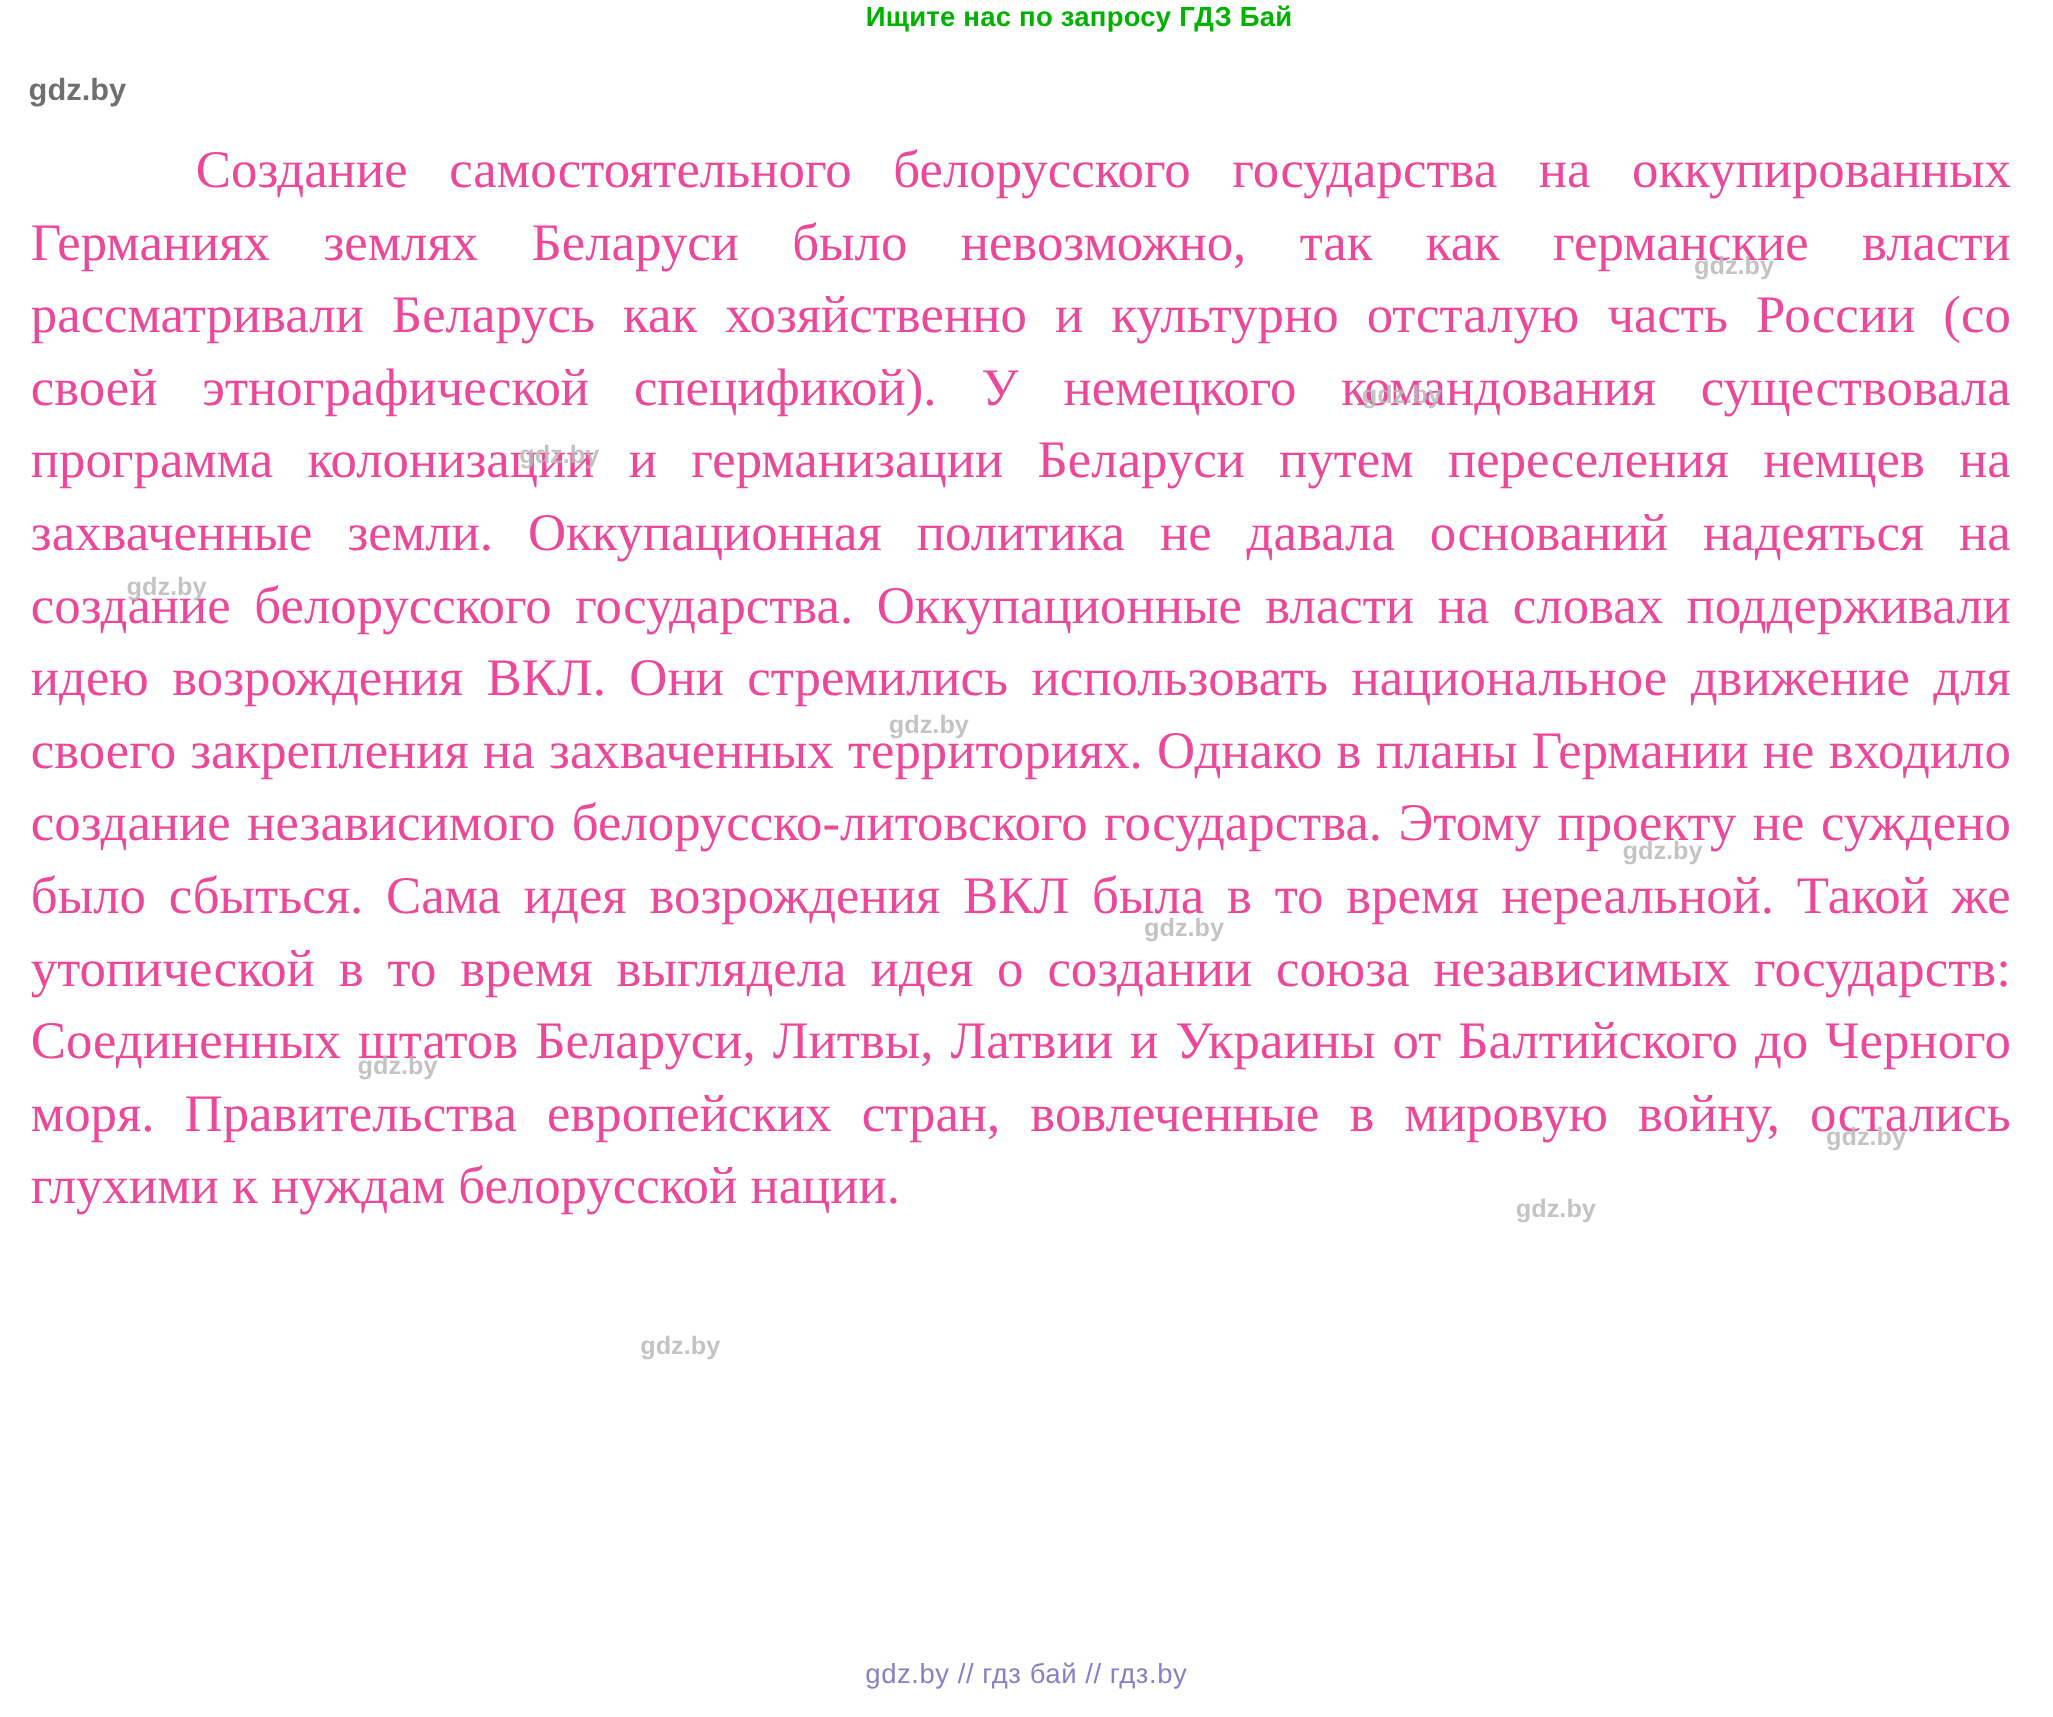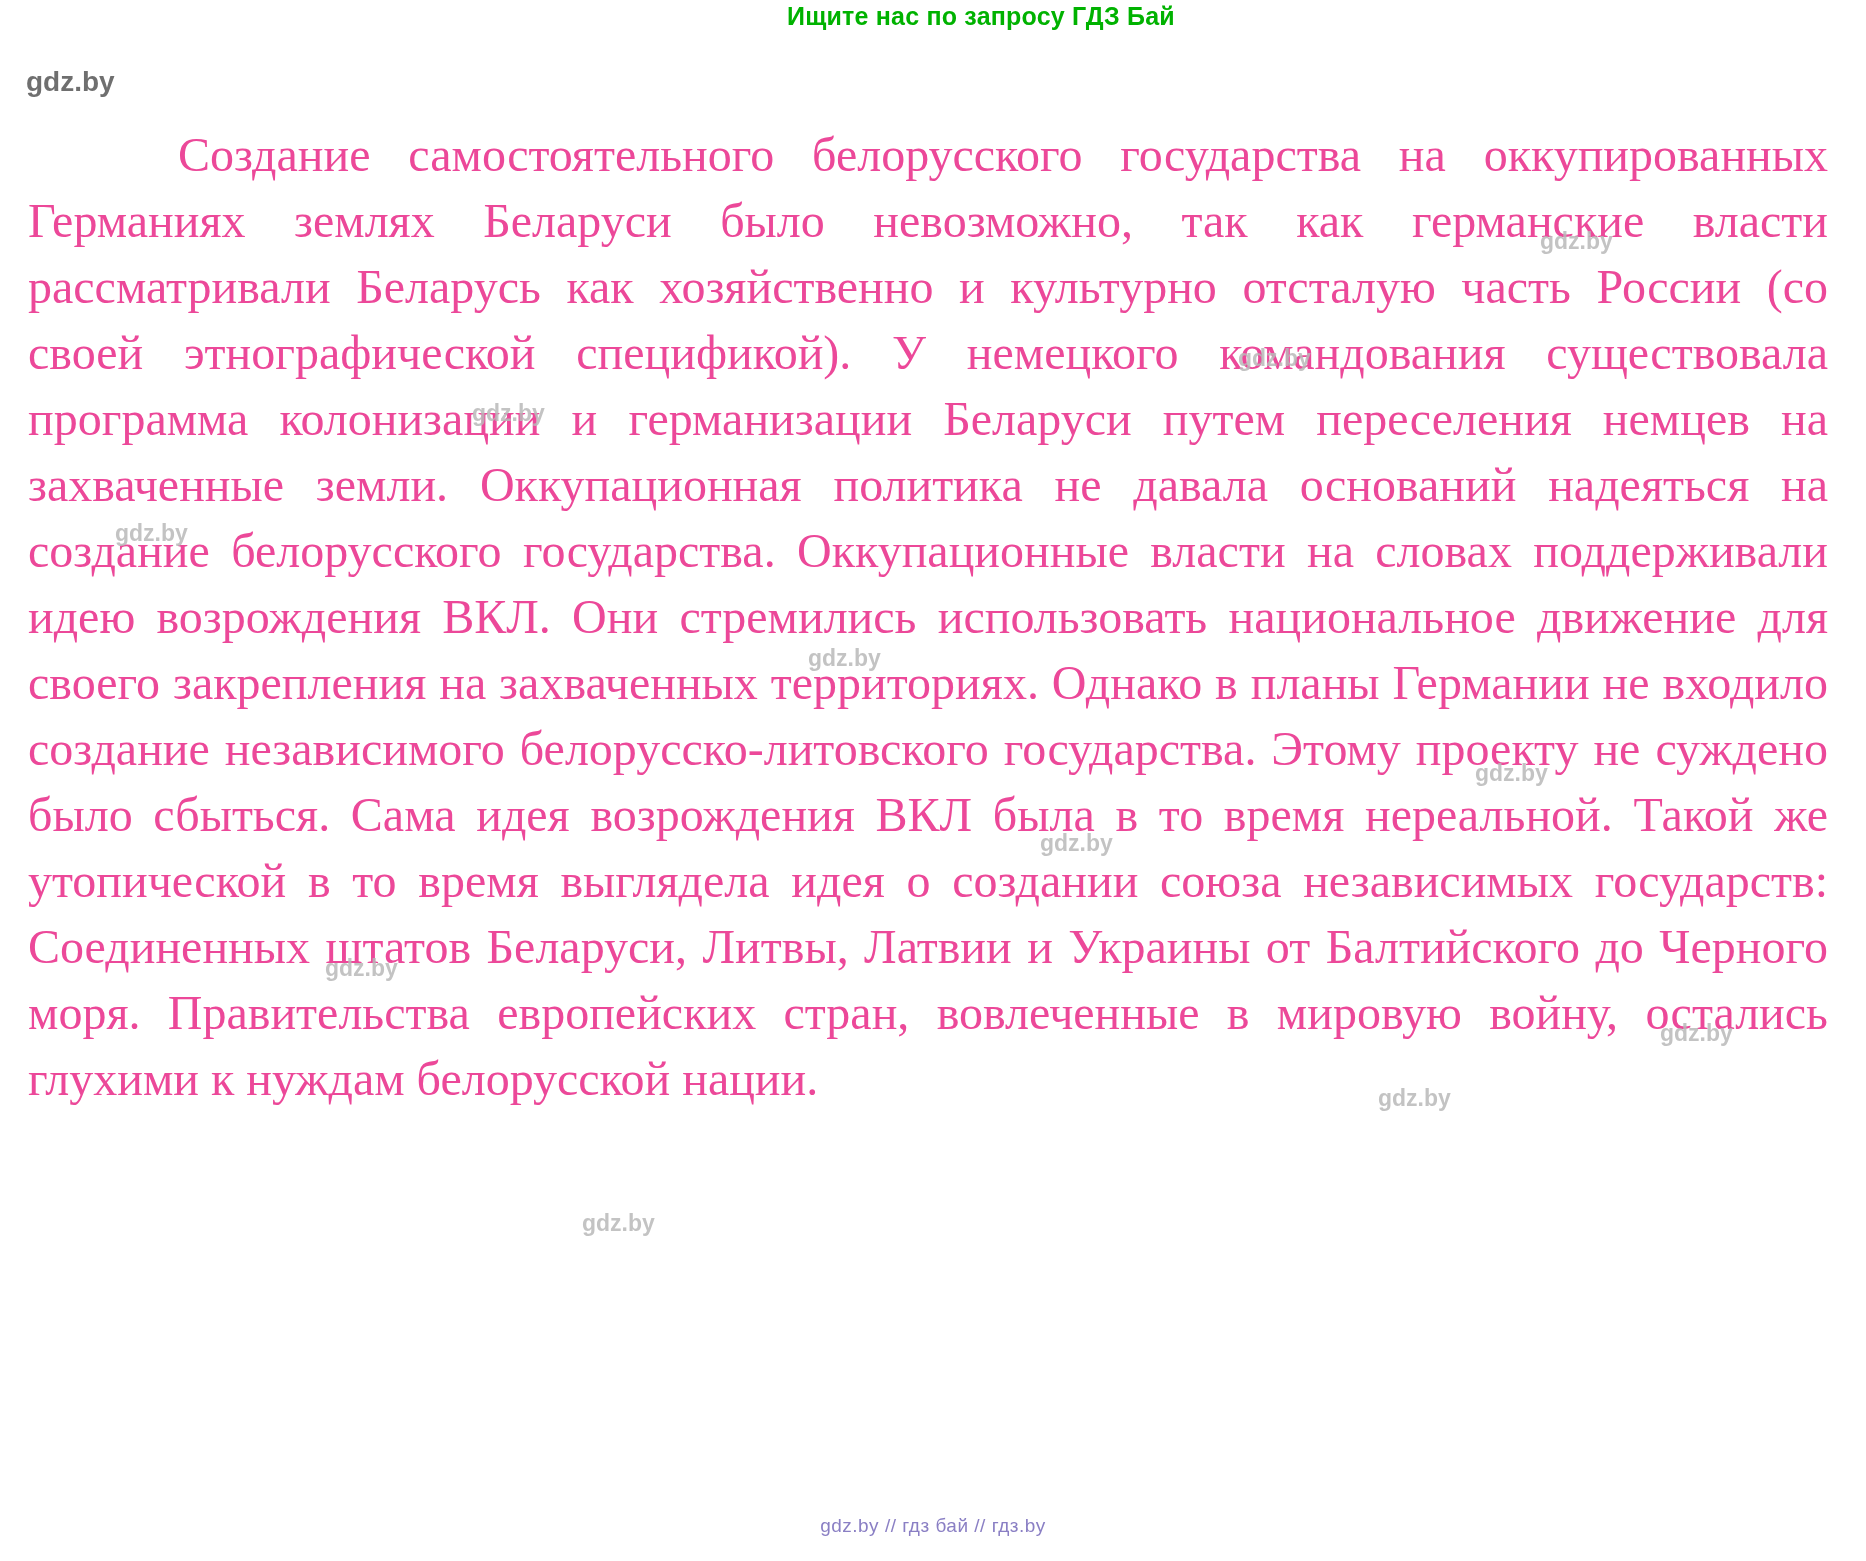--- a/index.html
+++ b/index.html
@@ -66,21 +66,21 @@
     color: #ec4899;
     white-space: pre-wrap;
   }
   .footer {
     position: absolute;
     left: 0;
     bottom: 24px;
     width: 1866px;
     text-align: center;
     font-family: "Liberation Sans", sans-serif;
-    font-size: 19px;
+    font-size: 25px;
     color: #8a7fc4;
     letter-spacing: 0.5px;
   }
   .wm {
     position: absolute;
     font-family: "Liberation Sans", sans-serif;
     font-size: 23px;
     font-weight: bold;
     color: #b9b9b9;
     opacity: 0.85;

